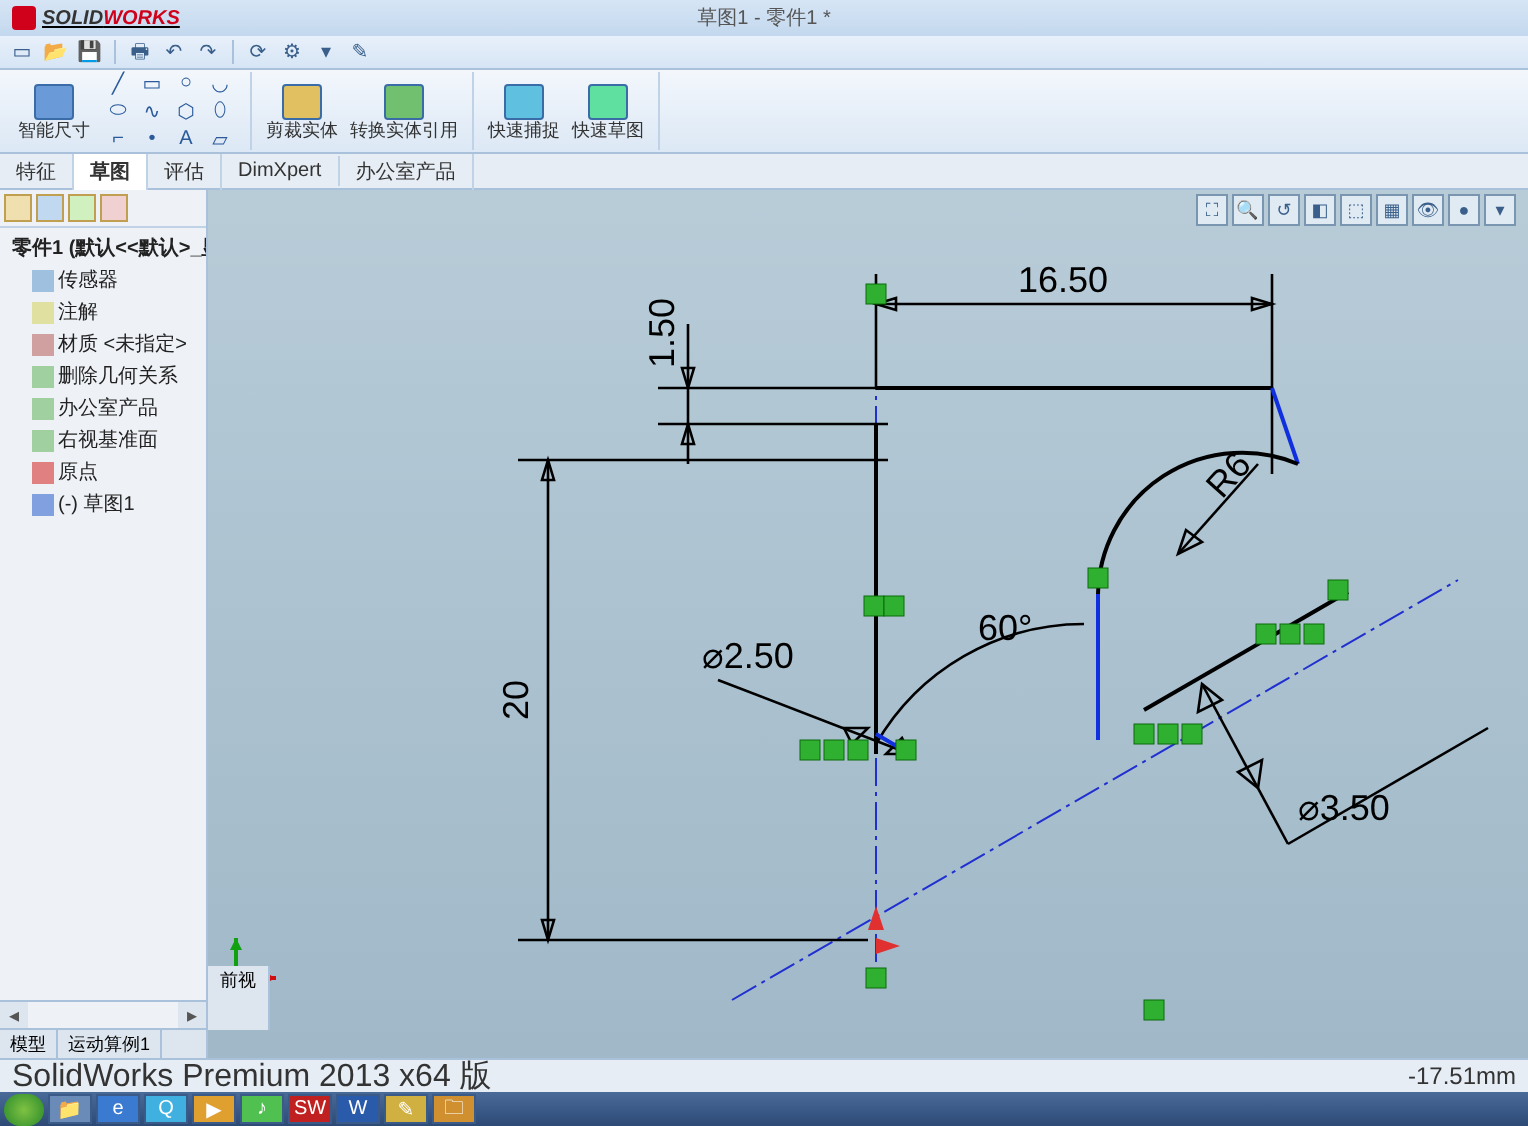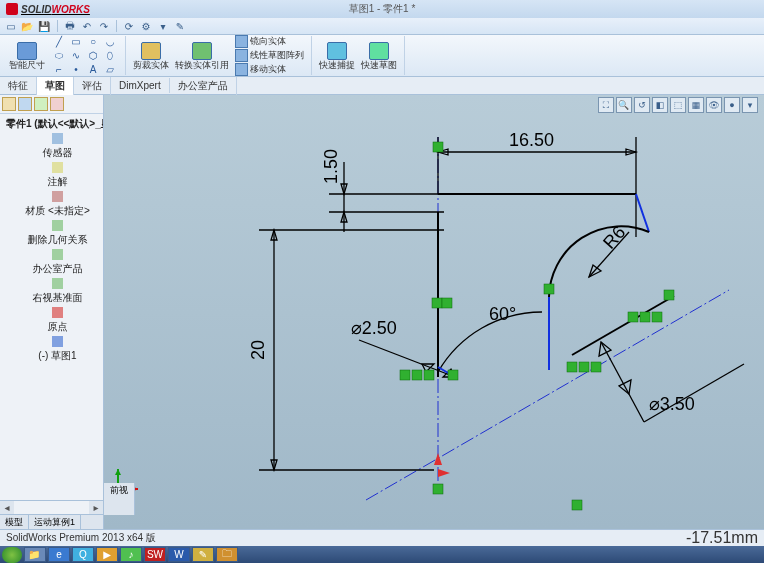--- a/index.html
+++ b/index.html
@@ -32,40 +32,40 @@
 
 .workspace { position: absolute; top: 95px; bottom: 34px; left: 0; right: 0; display: flex; }
 
 .feat-panel { width: 104px; background: #eef2f7; border-right: 1px solid #a9c1da; display: flex; flex-direction: column; font-size: 10px; overflow: hidden; }
 .feat-panel .icons { display: flex; gap: 2px; padding: 2px; border-bottom: 1px solid #c0d2e6; }
 .feat-panel .icons .pi { width: 14px; height: 14px; background: #f0e0b0; border: 1px solid #c0a050; cursor: pointer; }
 .feat-panel .tree { flex: 1; padding: 2px; overflow: hidden; }
 .feat-panel .tree .node { padding: 1px 2px; white-space: nowrap; color: #222; cursor: pointer; display: flex; align-items: center; gap: 2px; }
 .feat-panel .tree .node .ni { width: 11px; height: 11px; display: inline-block; }
 .feat-panel .tree .root { font-weight: bold; }
-.feat-panel .tree .child { padding-left: 14px; flex-direction: column; }
+.feat-panel .tree .child { padding-left: 14px; }
 .feat-panel .scroll { height: 14px; background: #dde5ee; border-top: 1px solid #a9c1da; display: flex; }
 .feat-panel .scroll .arr { width: 14px; display: flex; align-items: center; justify-content: center; color: #555; cursor: pointer; }
 .feat-panel .scroll .tk { flex: 1; background: #eef2f7; }
 .feat-panel .btm-tabs { display: flex; height: 15px; background: #dde5ee; border-top: 1px solid #a9c1da; }
 .feat-panel .btm-tabs .bt { padding: 1px 5px; font-size: 9px; border-right: 1px solid #a9c1da; cursor: pointer; }
 
 .canvas-wrap { flex: 1; position: relative; background: linear-gradient(#b8ccd8 0%, #a0b8c8 100%); }
 .view-tb { position: absolute; top: 2px; right: 6px; display: flex; gap: 2px; z-index: 5; }
 .view-tb .vi { width: 16px; height: 16px; border: 1px solid #7a95b0; background: #e0eaf3; cursor: pointer; display: flex; align-items: center; justify-content: center; font-size: 9px; color: #3a5f8a; }
 
 .sketch-svg { position: absolute; inset: 0; width: 100%; height: 100%; }
 .triad { position: absolute; left: 8px; bottom: 34px; width: 32px; height: 32px; }
 
 .canvas-btm-tabs { position: absolute; bottom: 14px; left: 0; height: 32px; display: flex; background: #dde5ee; }
 .canvas-btm-tabs .ct { padding: 1px 6px; font-size: 9px; border-right: 1px solid #a9c1da; cursor: pointer; }
 
 .status-bar { position: absolute; bottom: 17px; left: 0; right: 0; height: 17px; background: #e6edf5; border-top: 1px solid #a9c1da; display: flex; align-items: center; padding: 0 6px; }
-.status-bar .info { font-size: 10px; color: #333; }
-.status-bar .coord { margin-left: auto; font-size: 16px; color: #333; }
+.status-bar .info { font-size: 16px; color: #333; }
+.status-bar .coord { margin-left: auto; font-size: 12px; color: #333; }
 
 .taskbar { position: absolute; bottom: 0; left: 0; right: 0; height: 17px; background: linear-gradient(#4a6a98,#2d4a76); display: flex; align-items: center; gap: 2px; padding: 0 2px; }
 .taskbar .start { width: 20px; height: 16px; border-radius: 8px; background: radial-gradient(circle,#7fc243,#2a8a2a); cursor: pointer; }
 .taskbar .tb-ico { width: 22px; height: 15px; background: #6a8ab8; border: 1px solid #3a5a88; cursor: pointer; display: flex; align-items: center; justify-content: center; font-size: 10px; color: #fff; }
 
 .dim-txt { font-family: Arial; font-size: 18px; fill: #000; font-weight: 500; }
 .dim-line { stroke: #000; stroke-width: 1.3; fill: none; }
 .sketch-line { stroke: #000; stroke-width: 2; fill: none; }
 .sketch-blue { stroke: #1030e0; stroke-width: 2; fill: none; }
 .centerline { stroke: #2030d0; stroke-width: 1; stroke-dasharray: 14 3 2 3; fill: none; }
@@ -120,34 +120,20 @@
     </div>
   </div>
   <div class="grp">
     <div class="big-btn">
       <div class="i" style="background:#e0c060"></div>
       <div class="l">剪裁实体</div>
     </div>
     <div class="big-btn">
       <div class="i" style="background:#70c070"></div>
       <div class="l">转换实体引用</div>
-    </div>
-    <div class="tool-col">
-      <div class="row">
-          <span class="ti"></span>
-          <span>镜向实体</span>
-        </div>
-      <div class="row">
-          <span class="ti"></span>
-          <span>线性草图阵列</span>
-        </div>
-      <div class="row">
-          <span class="ti"></span>
-          <span>移动实体</span>
-        </div>
     </div>
   </div>
   <div class="grp">
     <div class="big-btn">
       <div class="i" style="background:#60c0e0"></div>
       <div class="l">快速捕捉</div>
     </div>
     <div class="big-btn">
       <div class="i" style="background:#60e0a0"></div>
       <div class="l">快速草图</div>

